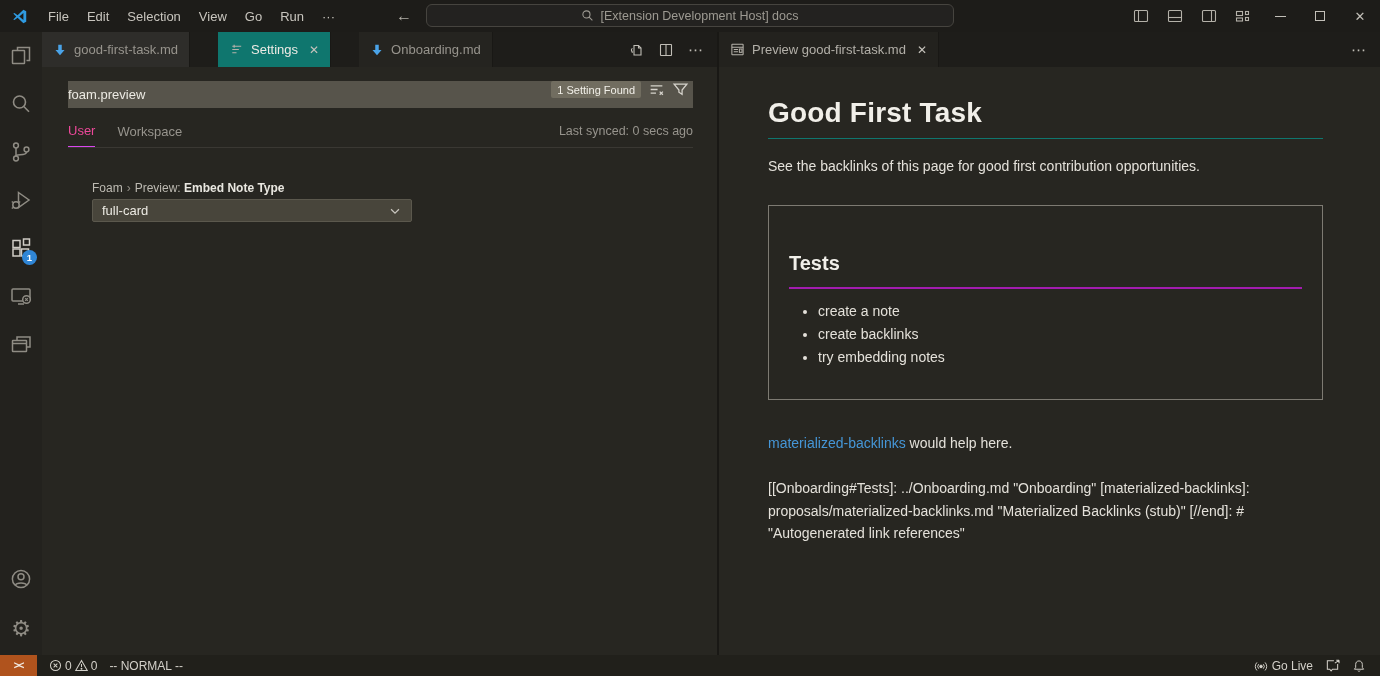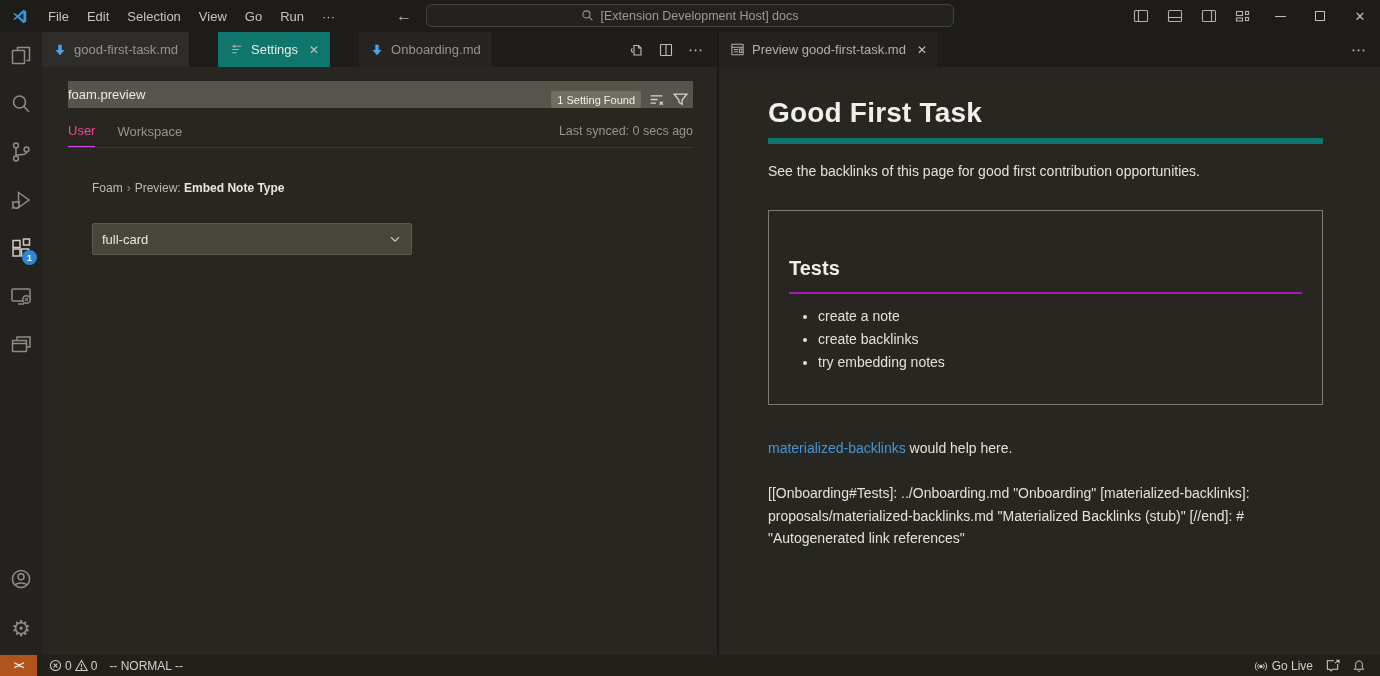--- a/index.html
+++ b/index.html
@@ -57,42 +57,42 @@
   .tab-preview { background:#23221e; color:#b3b0a9; }
   .tab-actions { margin-left:auto; display:flex; align-items:center; gap:4px; padding-right:8px; color:#c0bdb6; }
   .tab-actions .act { width:26px; height:26px; display:flex; align-items:center; justify-content:center; }
   .ellipsis { font-size:15px; letter-spacing:1px; }
 
   
   .settings-body { flex:1; padding:14px 24px 0 26px; overflow:hidden; }
   .settings-search { position:relative; height:27px; }
   .settings-search input { width:100%; height:27px; background:#57544b; border:none; outline:none;
     color:#eceae3; font-size:13px; padding:0 150px 0 0; font-family:"Liberation Sans",sans-serif; }
-  .search-controls { position:absolute; right:4px; top:0; height:27px; display:flex; align-items:flex-end; gap:7px; }
+  .search-controls { position:absolute; right:4px; top:0; height:27px; display:flex; align-items:flex-start; gap:7px; }
   .results-badge { background:#716d60; color:#f2f0e9; font-size:11px; padding:2.5px 6px; border-radius:2px; }
   .search-controls .sicon { color:#d6d3cc; display:flex; align-items:center; }
 
   .scope-row { display:flex; align-items:center; margin-top:12px; padding-bottom:0;
     border-bottom:1px solid #3a3833; }
   .scope { font-size:13px; color:#97948d; margin-right:22px; padding:3px 0 8px 0; }
   .scope.active { color:#ec4899; border-bottom:1px solid #d946ef; }
   .last-synced { margin-left:auto; color:#97948d; font-size:12.5px; padding-bottom:6px; }
 
   .setting-item { margin:33px 0 0 24px; }
   .setting-title { font-size:12px; color:#bdbab2; }
   .setting-title .sep { margin:0 4px; color:#8f8c84; }
   .setting-title .name { font-weight:bold; color:#e9e7e0; }
-  .setting-select { margin-top:28px; width:320px; height:32px; background:#48453b; border:1px solid #5b584d;
+  .setting-select { margin-top:4px; width:320px; height:23px; background:#48453b; border:1px solid #5b584d;
     border-radius:2px; display:flex; align-items:center; padding:0 9px; color:#eceae3; font-size:13px;
     justify-content:space-between; }
   .setting-select .chev { color:#c9c6bf; }
 
   
   .preview-body { flex:1; padding:16px 57px 0 49px; overflow:hidden; color:#e4e1da; font-size:14px; }
-  .md-h1 { font-size:28px; font-weight:600; color:#f1efe9; padding-bottom:9px; border-bottom:6px solid #0f766e;
+  .md-h1 { font-size:28px; font-weight:600; color:#f1efe9; padding-bottom:9px; border-bottom:1px solid #0f766e;
     margin-top:14px; letter-spacing:0.2px; }
   .md-p { margin-top:17px; line-height:20px; }
   .md-card { margin-top:29px; border:1px solid #7d7a72; padding:0 20px 26px 20px; }
   .md-h2 { font-size:20px; font-weight:600; color:#f1efe9; margin-top:46px; padding-bottom:12px;
     border-bottom:2px solid #a21caf; }
   .md-card ul { margin-top:15px; padding-left:29px; }
   .md-card li { margin-bottom:8px; line-height:15px; }
   .md-link { color:#4596d7; text-decoration:none; cursor:pointer; }
   .md-link-p { margin-top:33px; }
   .md-refs { margin-top:24px; max-width:568px; line-height:22.5px; }

